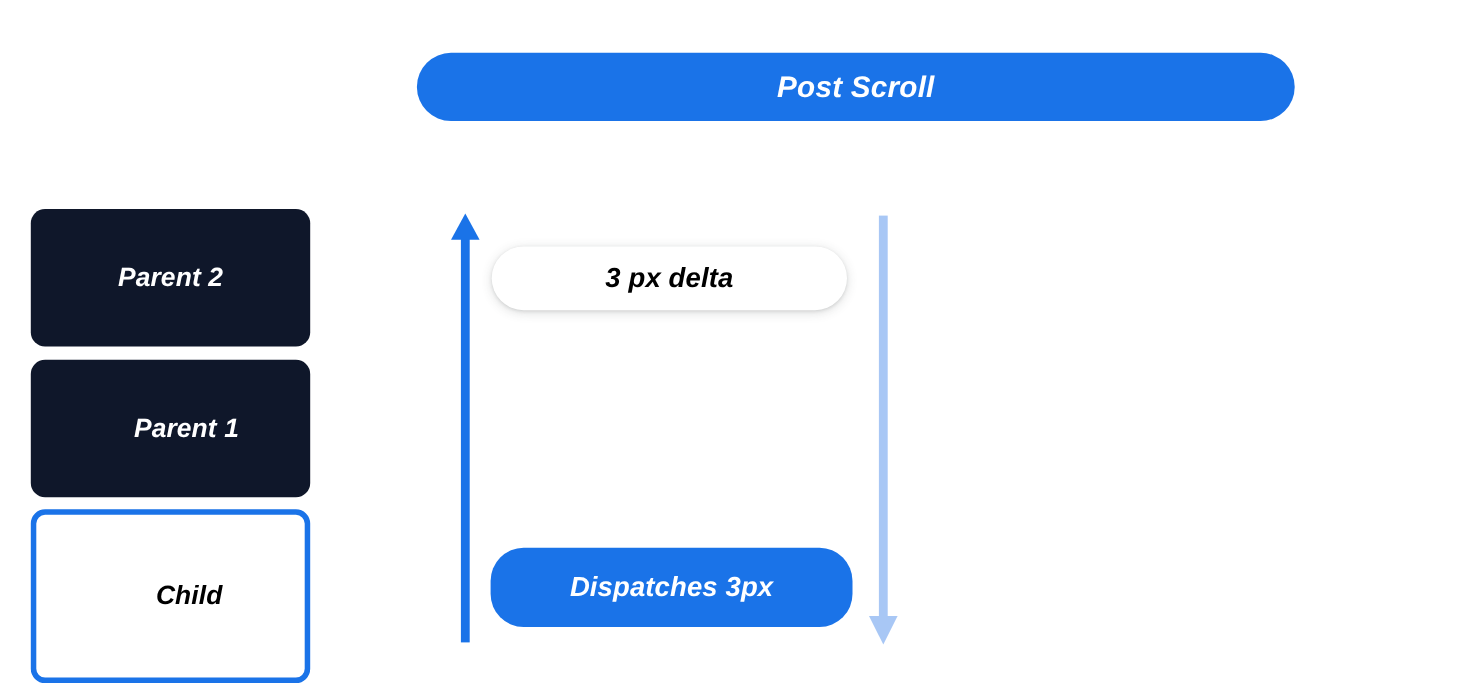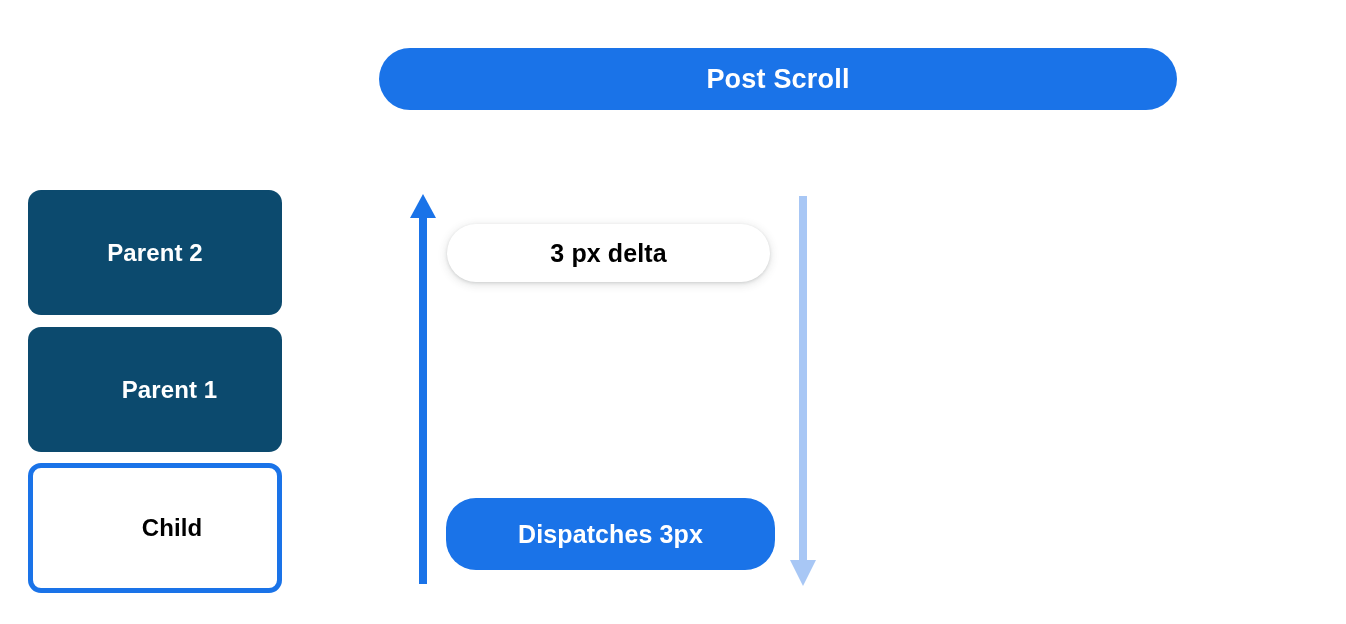--- a/index.html
+++ b/index.html
@@ -11,20 +11,21 @@
     font-family: "Liberation Sans", sans-serif;
     -webkit-font-smoothing: antialiased;
   }
 
   #canvas {
     position: relative;
     width: 1346px;
     height: 624px;
     background: #ffffff;
     overflow: hidden;
+    font-style: italic;
   }
 
   
   .header-pill {
     position: absolute;
     left: 379px;
     top: 48px;
     width: 798px;
     height: 62px;
     background: #1a73e8;
@@ -52,36 +53,36 @@
     justify-content: center;
     box-sizing: border-box;
   }
   .node .label {
     font-size: 24px;
     font-weight: bold;
     line-height: 1;
     letter-spacing: 0.1px;
   }
   .node.filled {
-    background: #0c4a6e;
+    background: #0f172a;
   }
   .node.filled .label {
     color: #ffffff;
   }
   .node.outlined {
     background: #ffffff;
     border: 5px solid #1a73e8;
   }
   .node.outlined .label {
     color: #000000;
   }
 
   #node-parent2 { top: 190px; height: 125px; }
   #node-parent1 { top: 327px; height: 125px; padding-left: 29px; }
-  #node-child   { top: 463px; height: 130px; padding-left: 34px; }
+  #node-child   { top: 463px; height: 158px; padding-left: 34px; }
 
   
   .arrow-svg {
     position: absolute;
     top: 190px;
     height: 400px;
     width: 40px;
     overflow: visible;
   }
   #arrow-up-wrap   { left: 403px; }

